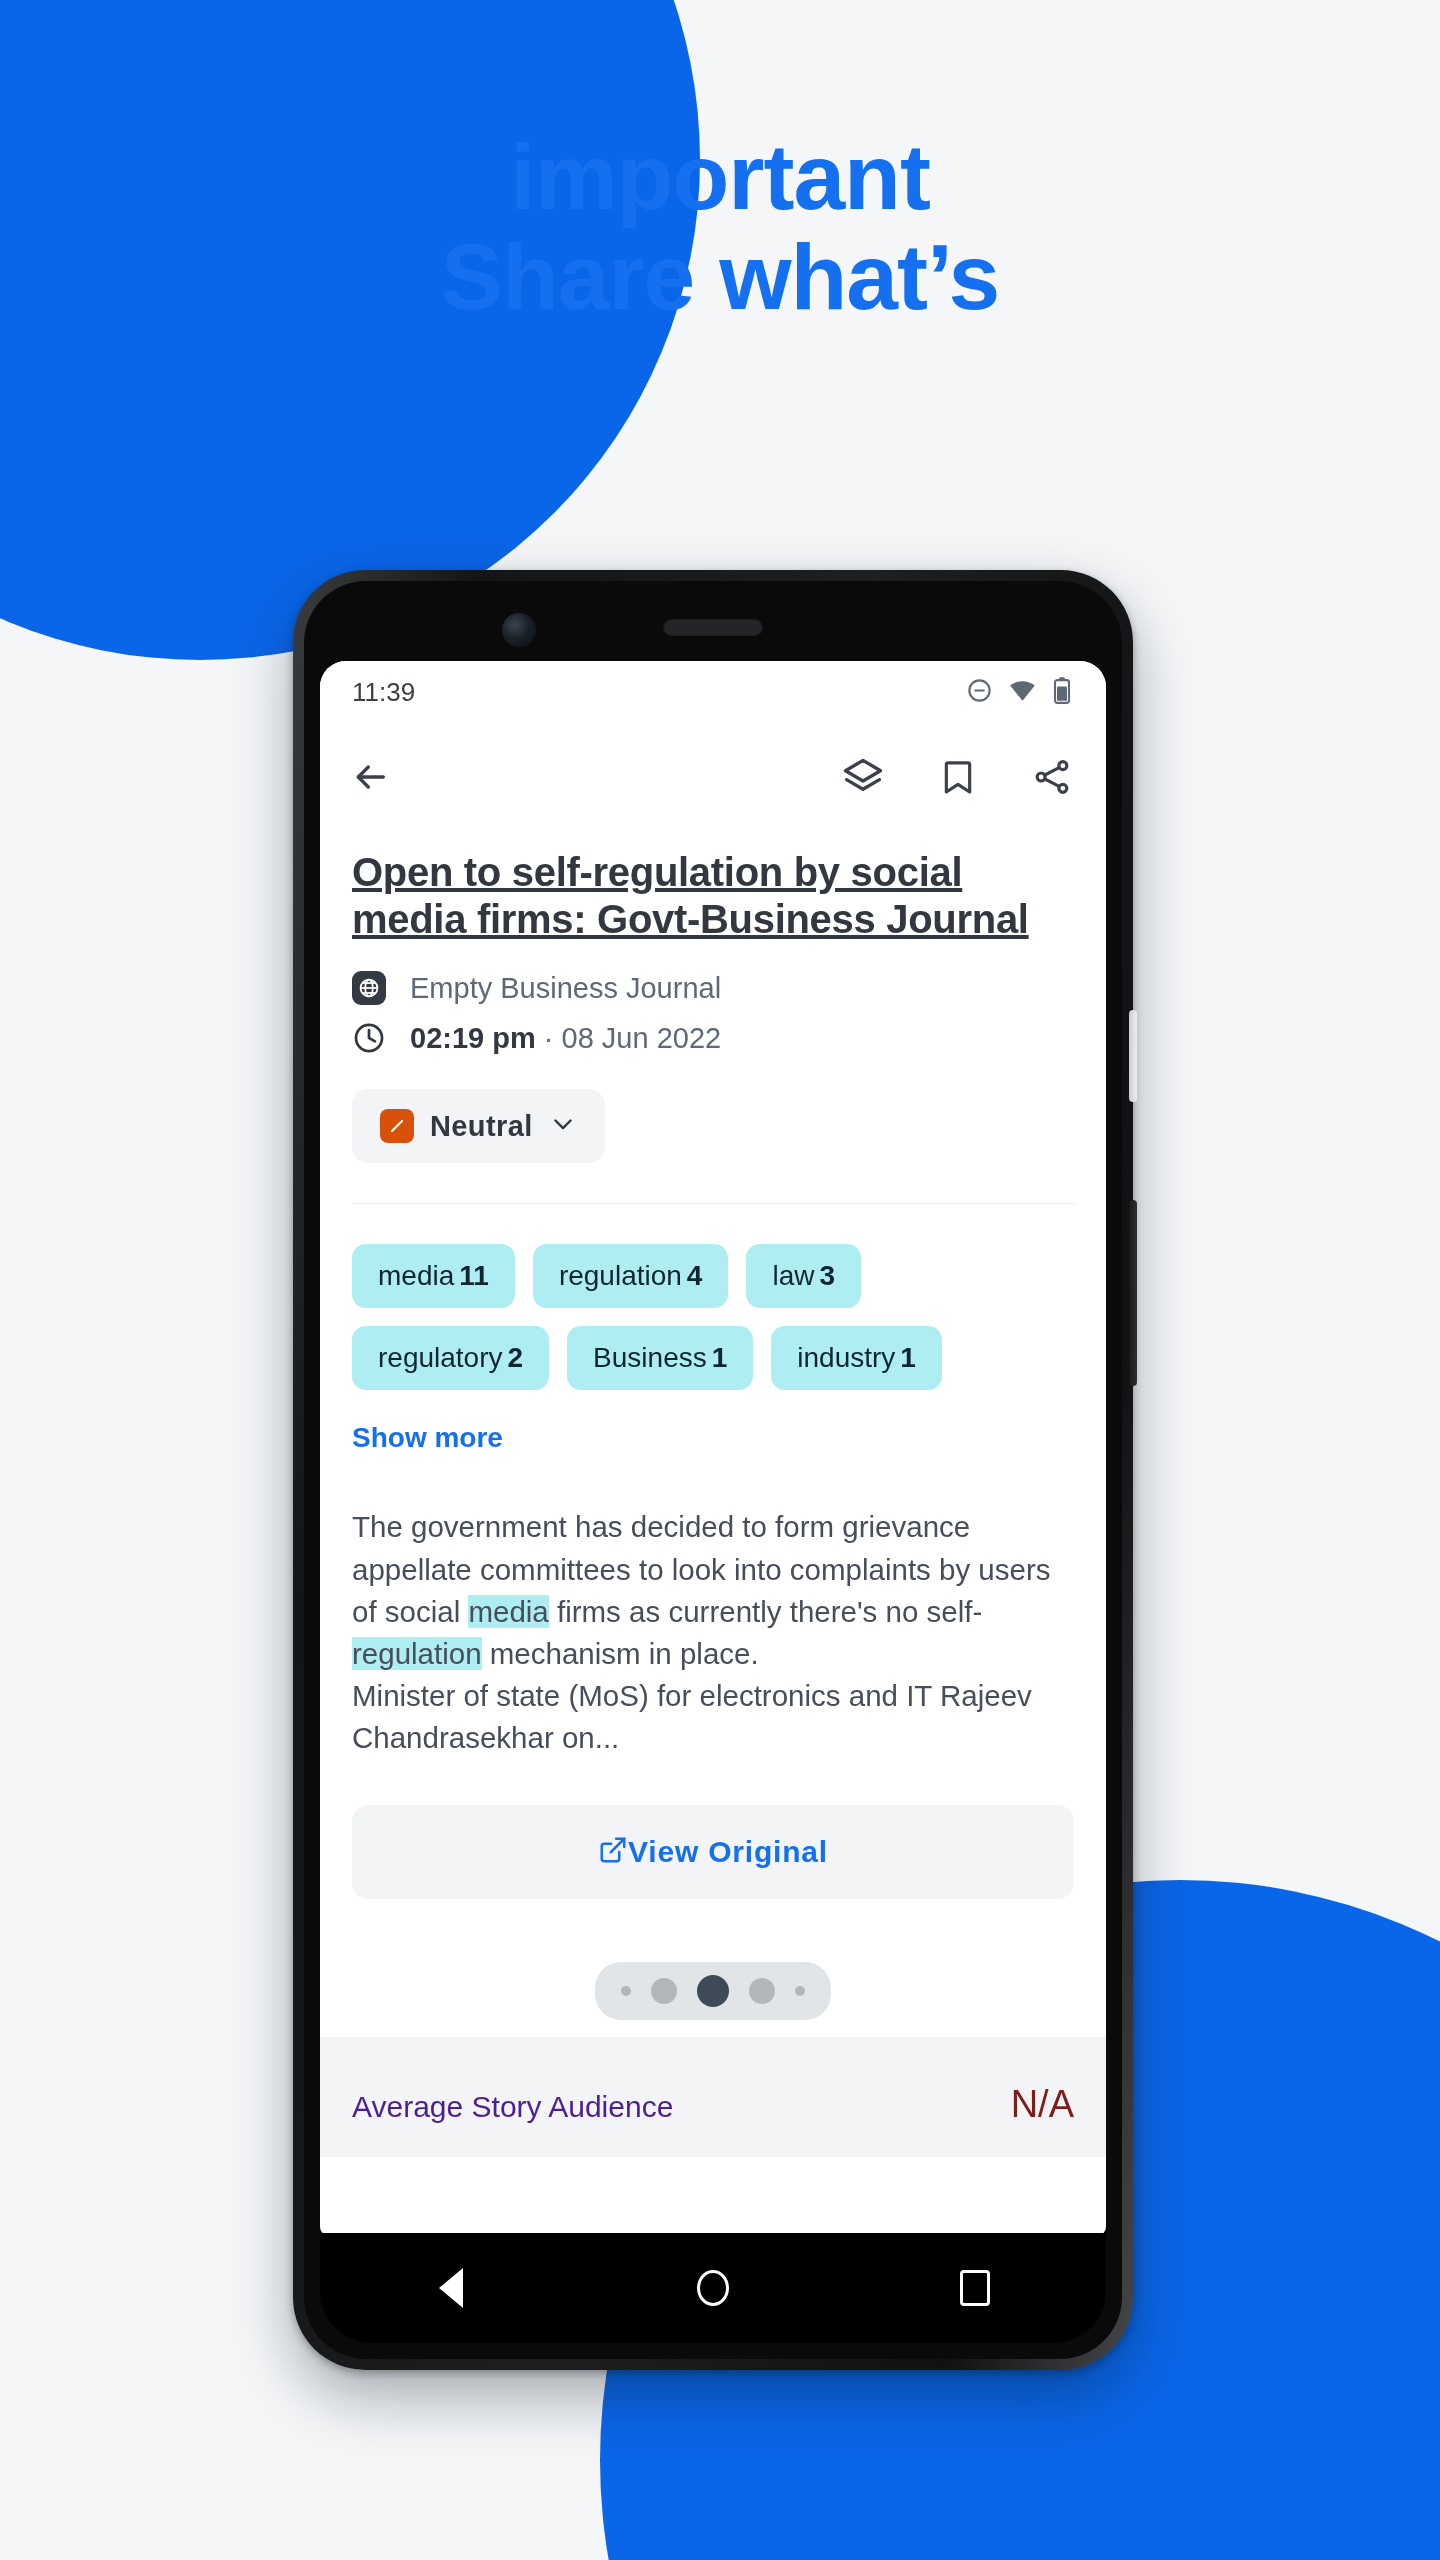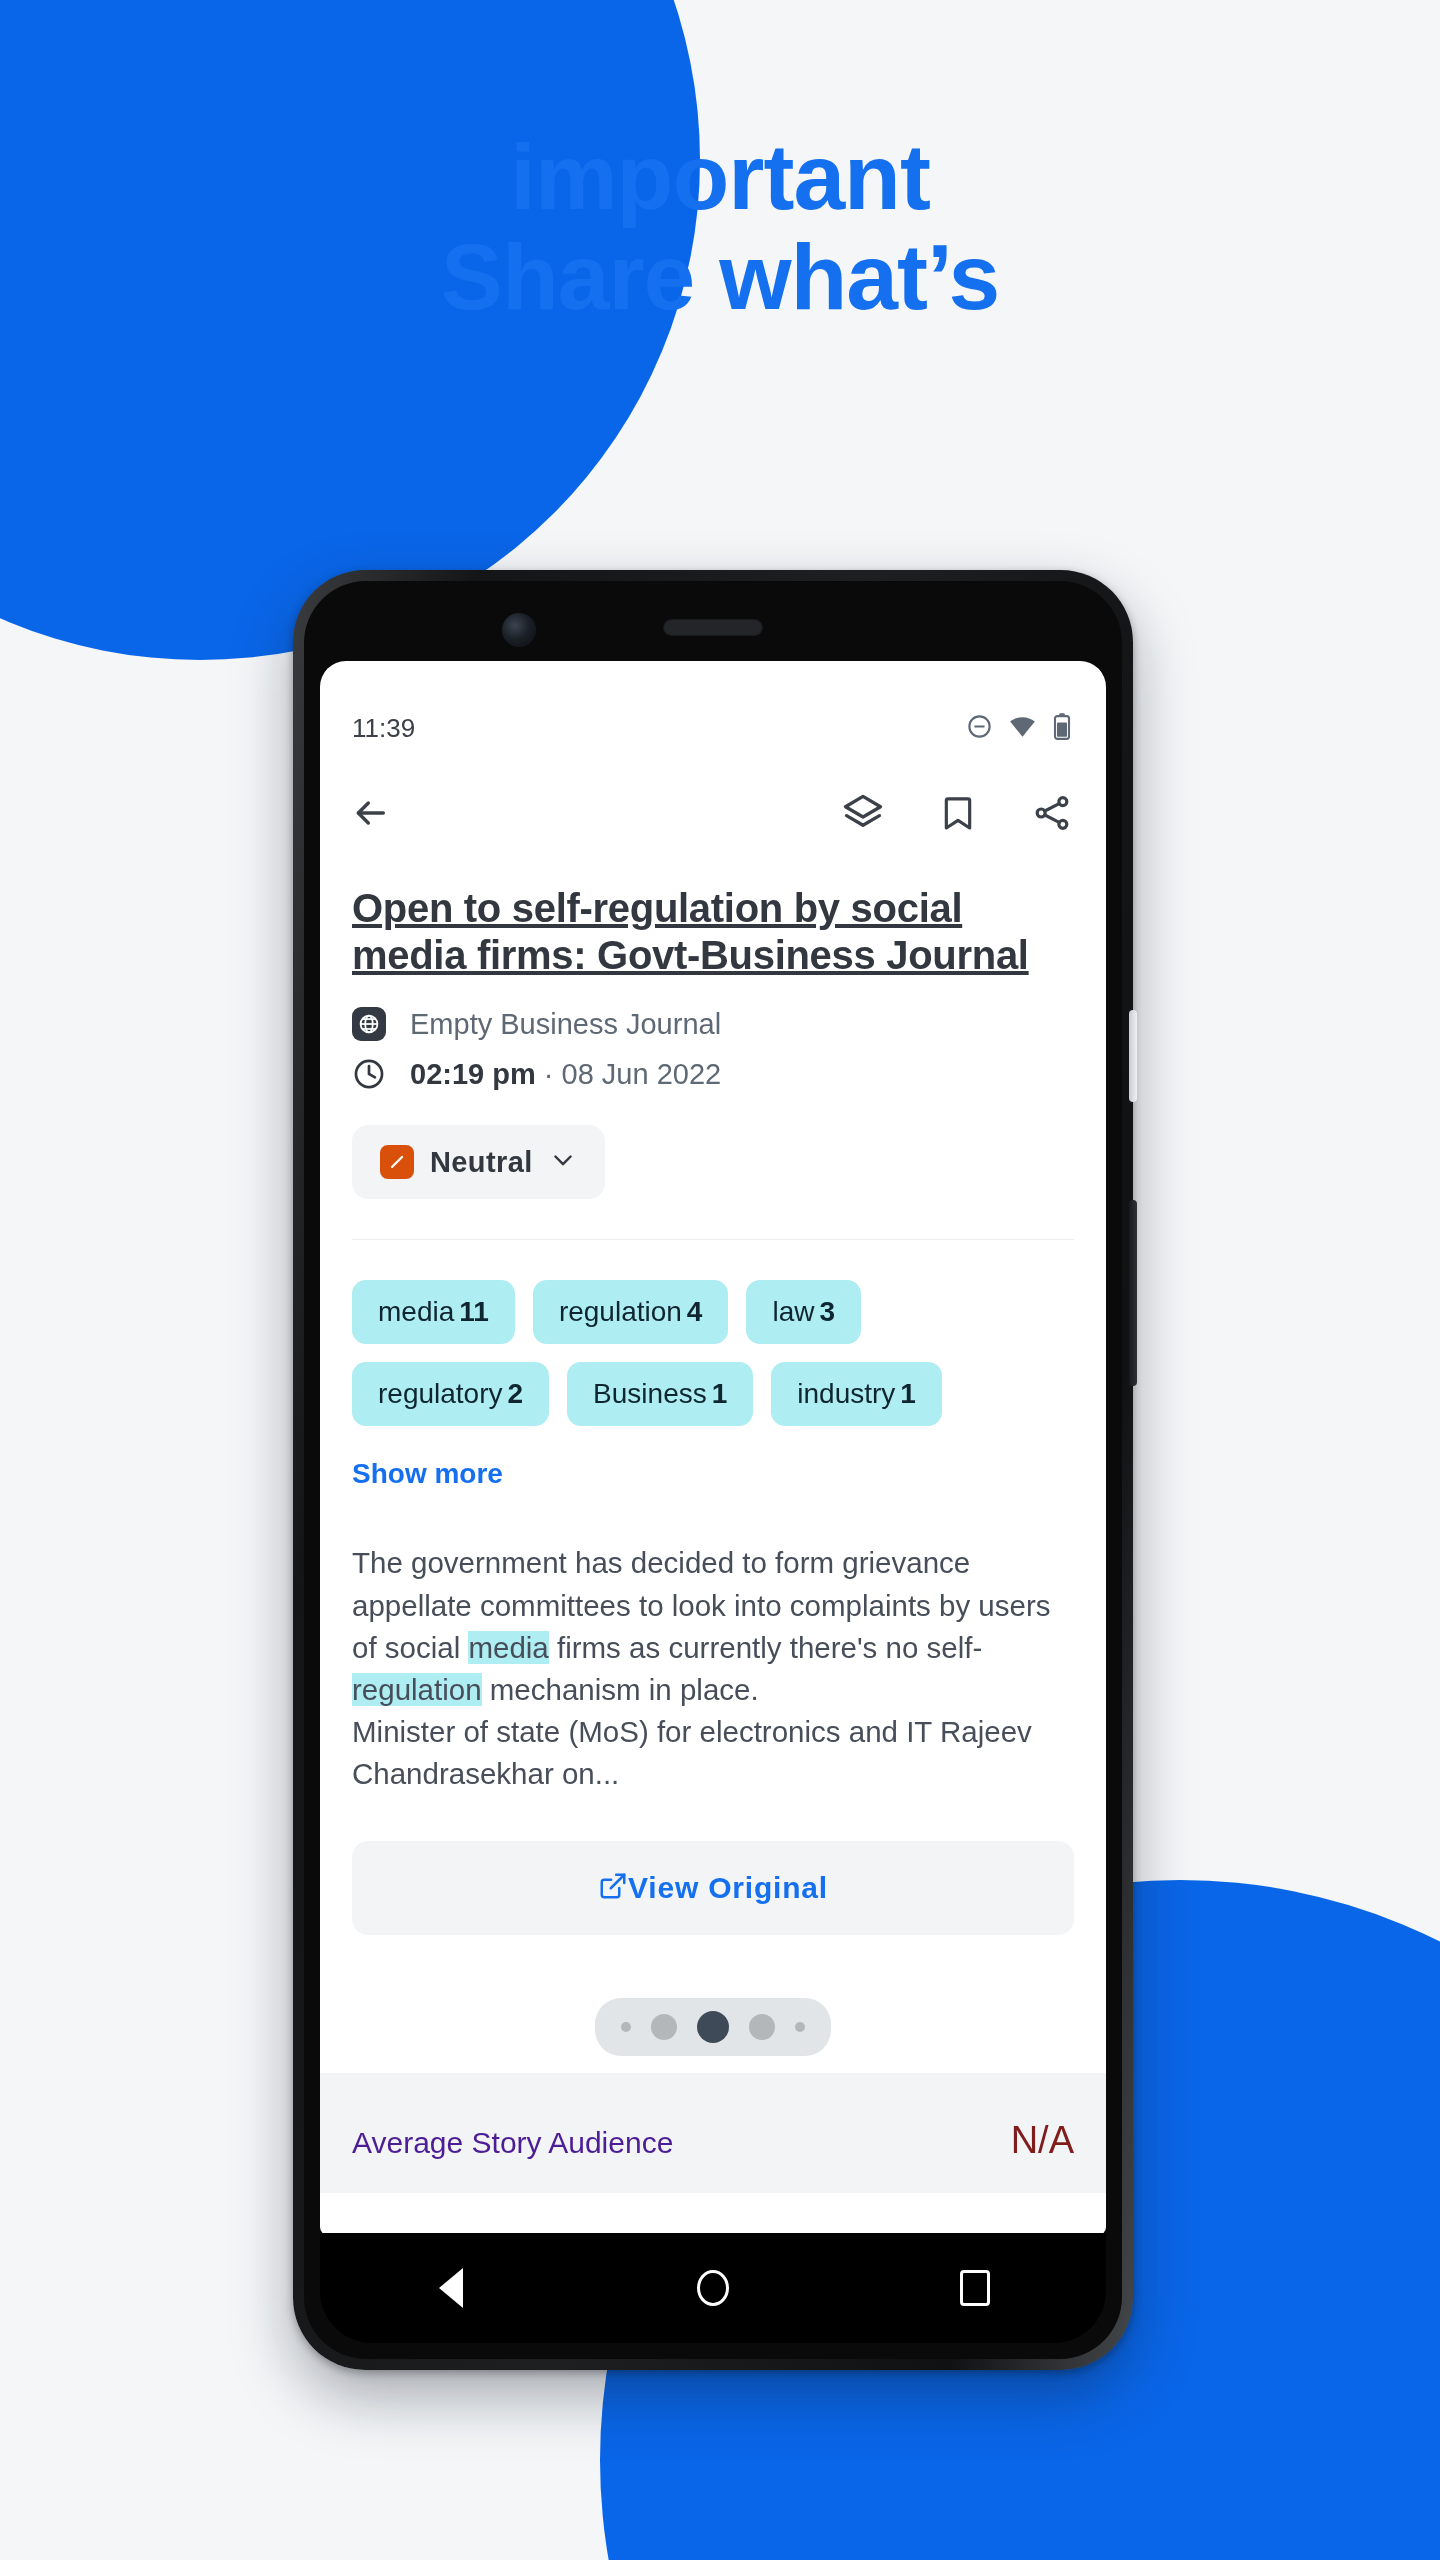--- a/index.html
+++ b/index.html
@@ -163,21 +163,20 @@
   }
 
   
   .status-bar {
     height: 62px;
     padding: 0 34px 0 32px;
     display: flex;
     align-items: center;
     justify-content: space-between;
     background: #fff;
-    margin-top: 36px;
   }
   .status-time {
     font-size: 26px;
     font-weight: 500;
     color: #3c4149;
   }
   .status-icons { display: flex; align-items: center; gap: 15px; }
 
   
   .app-toolbar {

